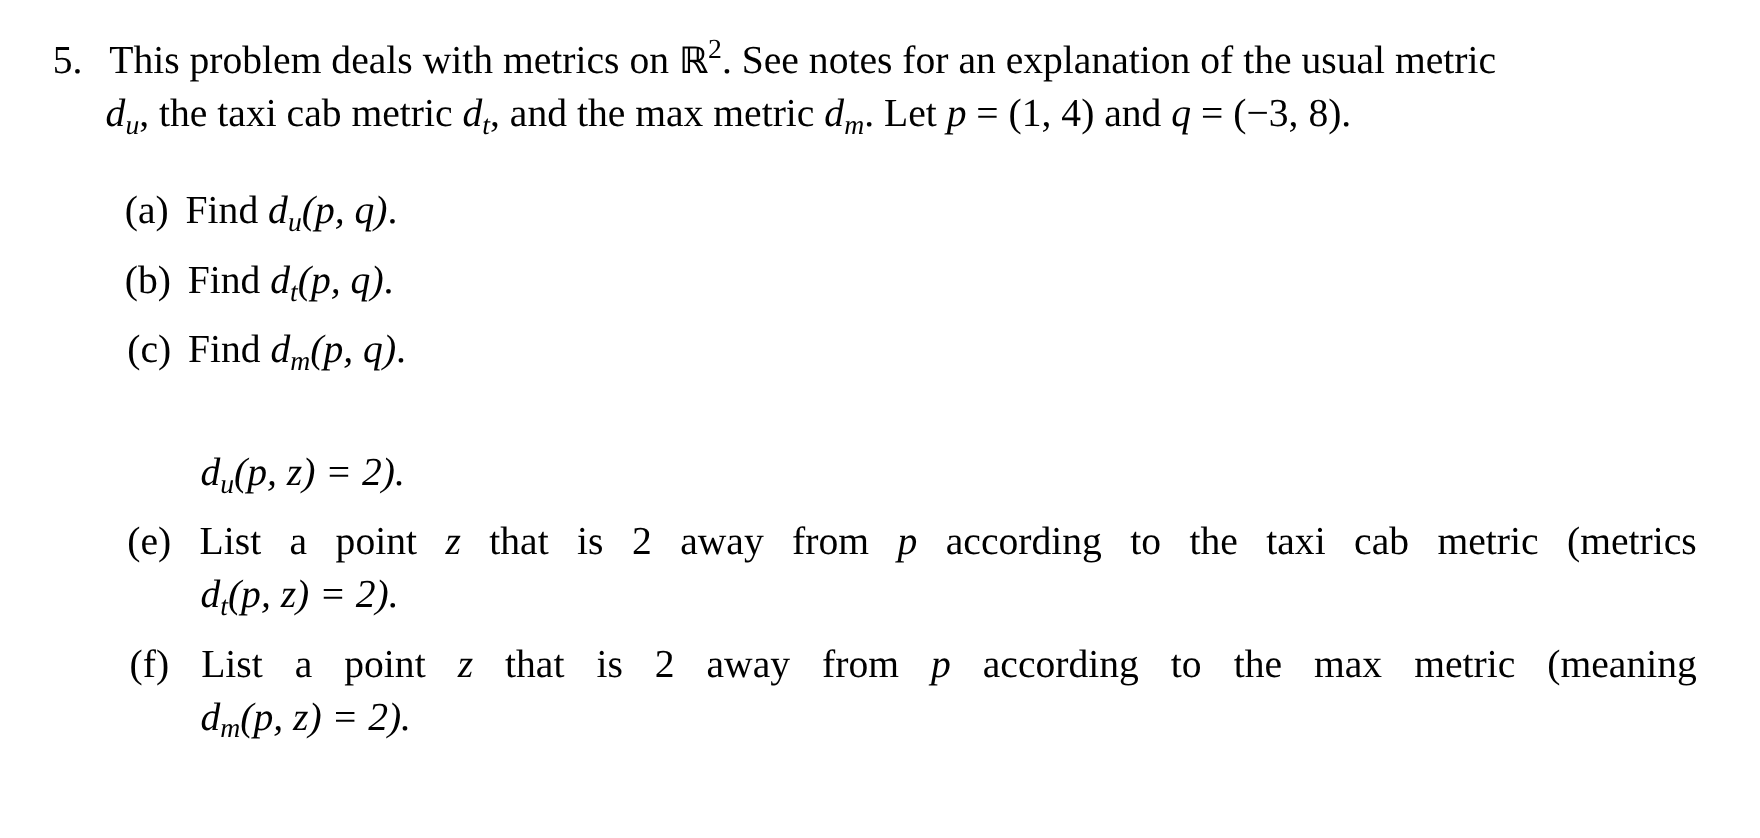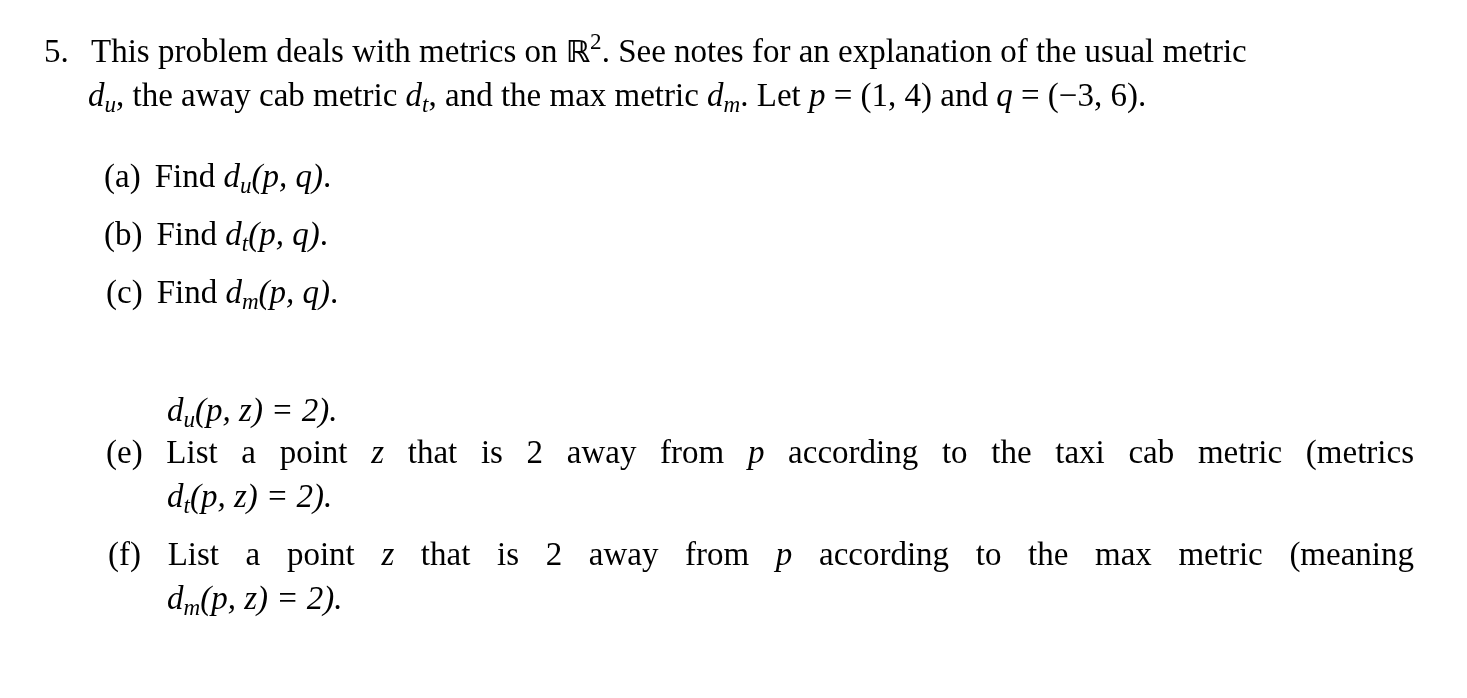--- a/index.html
+++ b/index.html
@@ -30,36 +30,36 @@
 <body>
 
 <div class="page">
 
   <div class="line" style="left:44px; top:35px;">
     <span class="num">5.</span>
     <span style="display:inline-block;width:14px"></span><span>This problem deals with metrics on </span><span class="bb">ℝ</span><sup>2</sup><span>. See notes for an explanation of the usual metric</span>
   </div>
 
   <div class="line" style="left:88px; top:79px;">
-    <i>d</i><sub>u</sub><span>, the away cab metric </span><i>d</i><sub>t</sub><span>, and the max metric </span><i>d</i><sub>m</sub><span>. Let </span><i>p</i><span> = (1, 4) and </span><i>q</i><span> = (−3, 6).</span>
+    <i>d</i><sub>u</sub><span>, the taxi cab metric </span><i>d</i><sub>t</sub><span>, and the max metric </span><i>d</i><sub>m</sub><span>. Let </span><i>p</i><span> = (1, 4) and </span><i>q</i><span> = (−3, 8).</span>
   </div>
 
   <div class="line" style="left:104px; top:218px;">
     <span class="label">(b)</span><span style="display:inline-block;width:14px"></span><span>Find </span><i>d</i><sub>t</sub><i>(p, q)</i><span>.</span>
   </div>
 
   <div class="line" style="left:104px; top:160px;">
     <span class="label">(a)</span><span style="display:inline-block;width:14px"></span><span>Find </span><i>d</i><sub>u</sub><i>(p, q)</i><span>.</span>
   </div>
 
   <div class="line" style="left:106px; top:276px;">
     <span class="label">(c)</span><span style="display:inline-block;width:14px"></span><span>Find </span><i>d</i><sub>m</sub><i>(p, q)</i><span>.</span>
   </div>
 
-  <div class="line" style="left:167px; top:378px;margin-top:16px;">
+  <div class="line" style="left:167px; top:378px;">
     <i>d</i><sub>u</sub><i>(p, z) = 2).</i>
   </div>
 
   <div class="line justify" style="left:106px; top:436px; width:1308px;">
     <span class="label">(e)</span> <span>List a point </span><i>z</i><span> that is 2 away from </span><i>p</i><span> according to the taxi cab metric (metrics</span>
   </div>
   <div class="line" style="left:167px; top:480px;">
     <i>d</i><sub>t</sub><i>(p, z) = 2).</i>
   </div>
 

